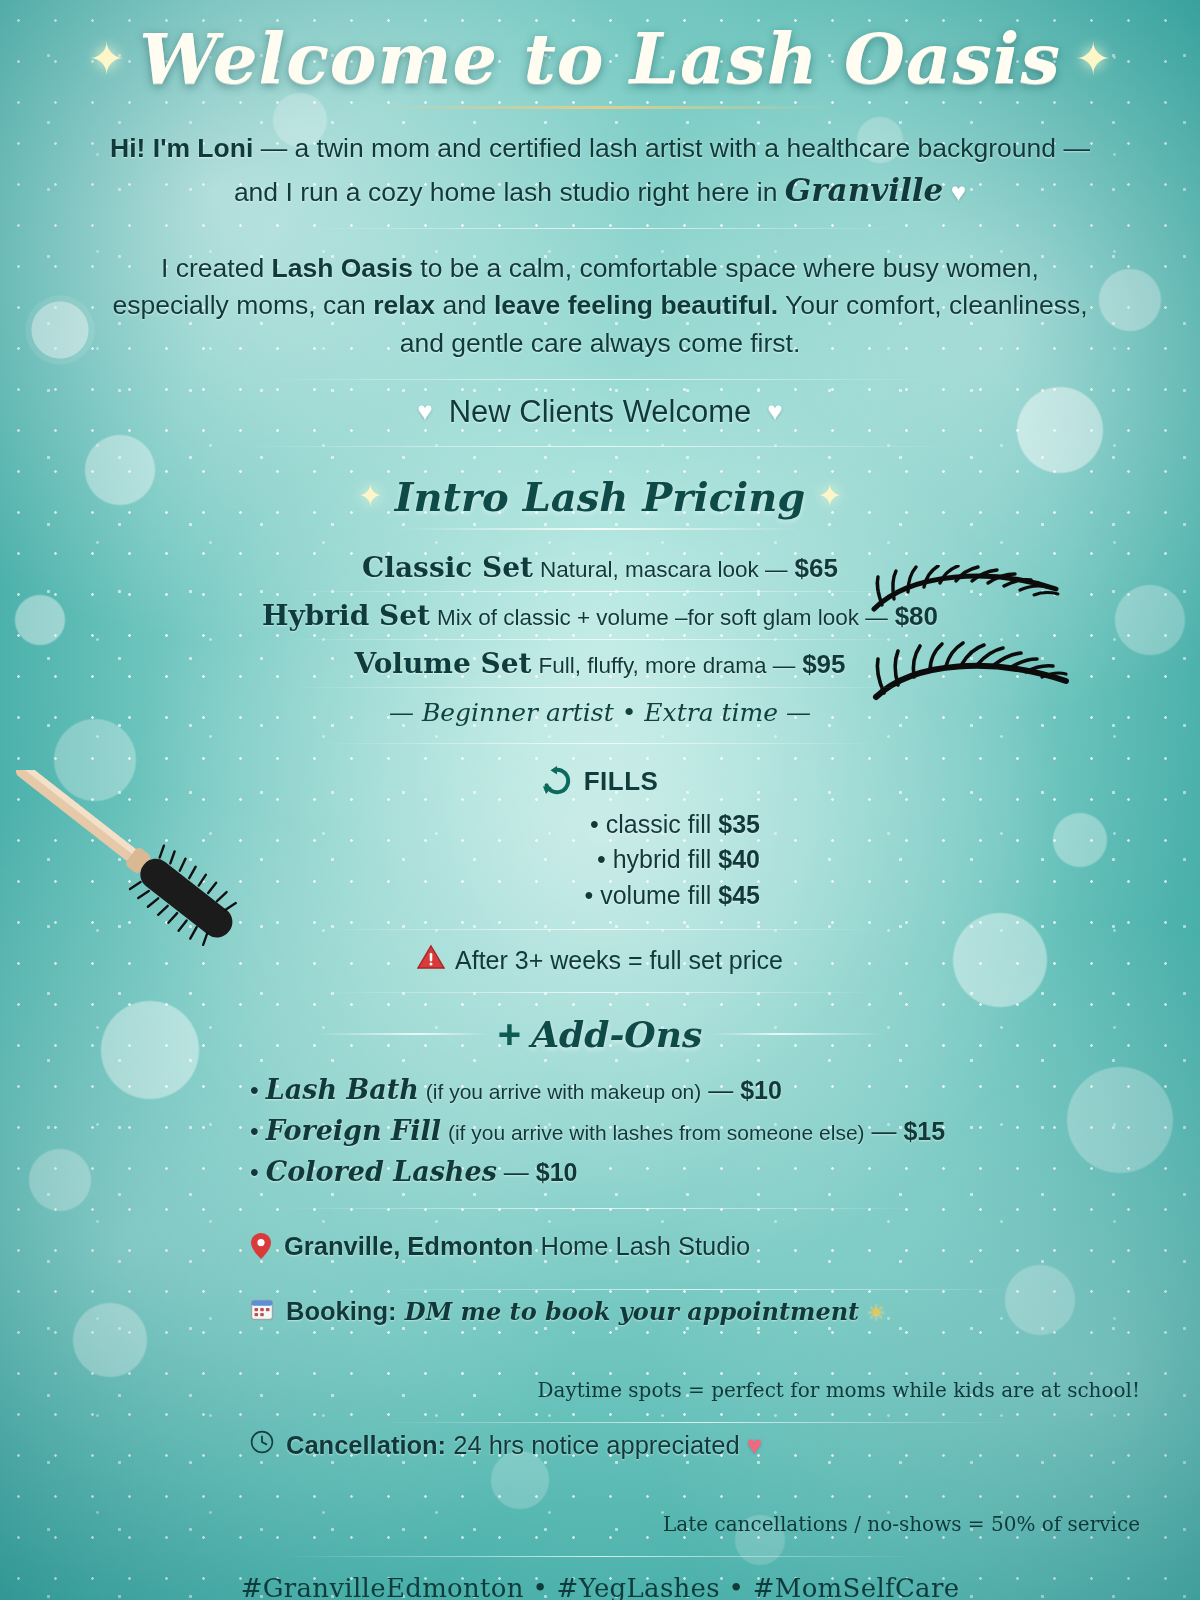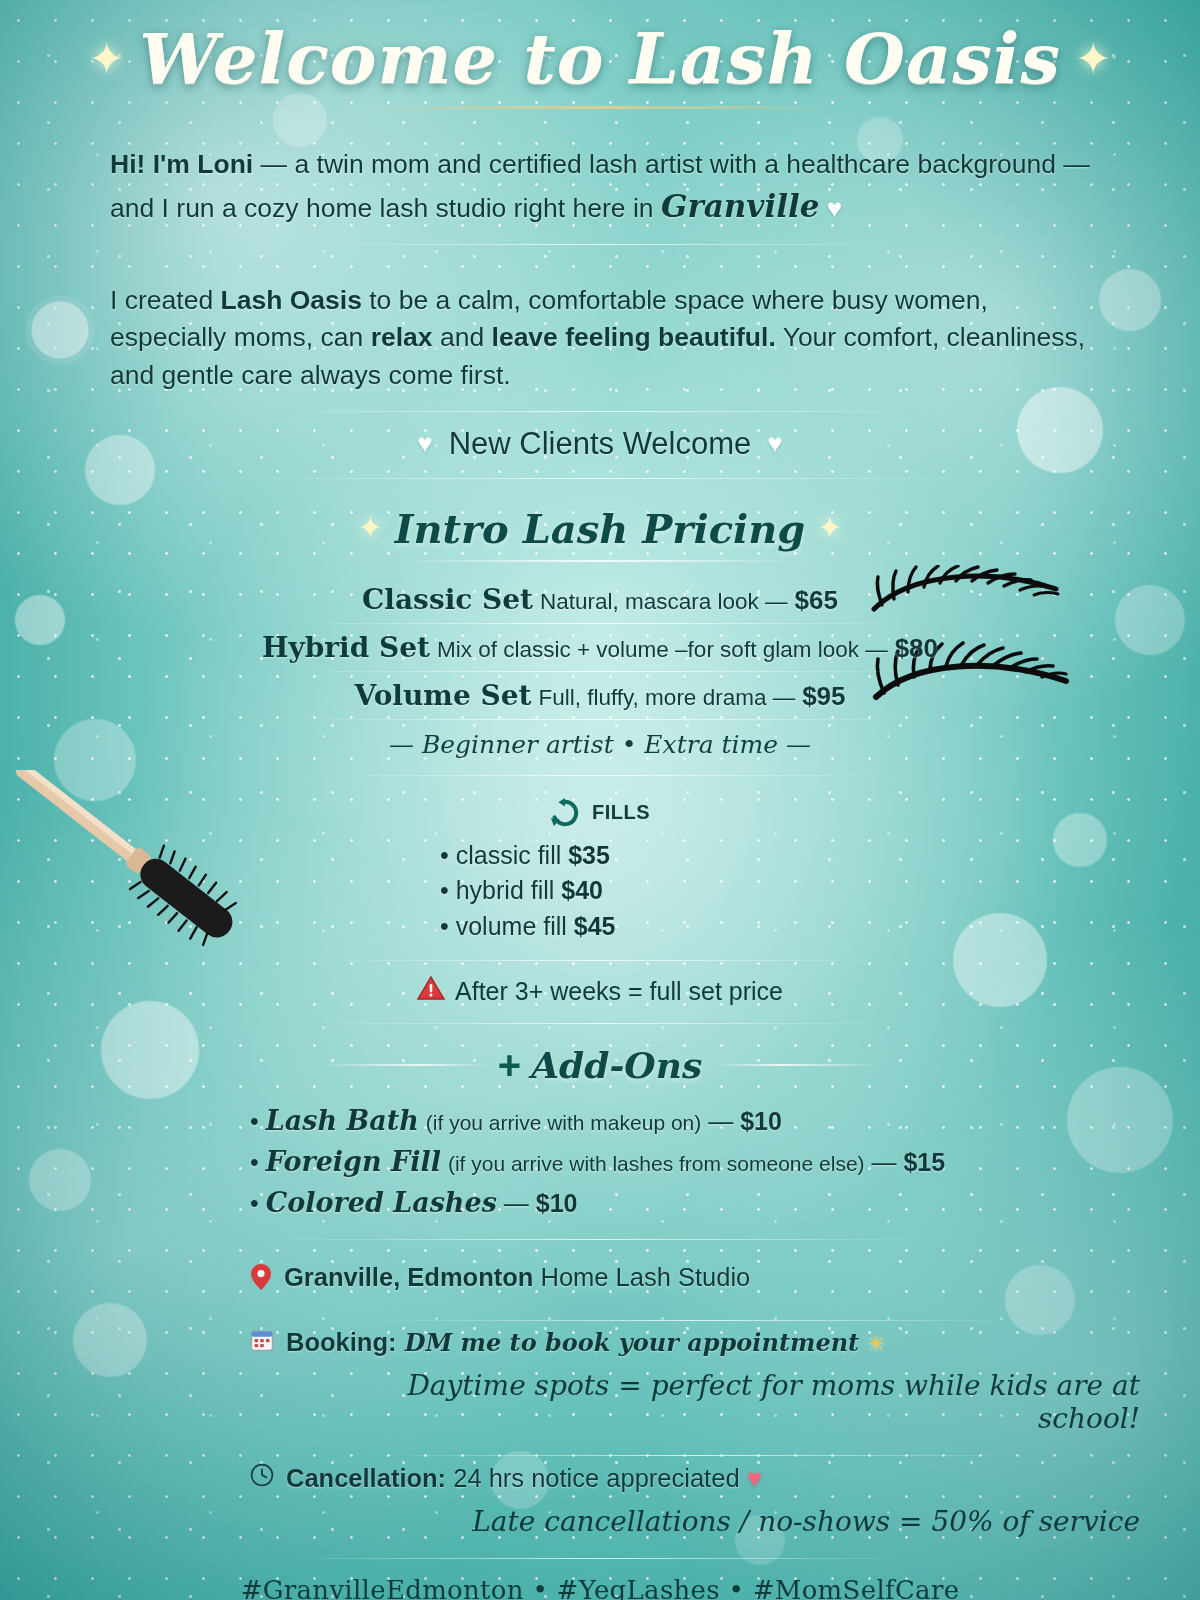--- a/index.html
+++ b/index.html
@@ -119,25 +119,25 @@
   .title-rule {
     width: 470px;
     height: 3px;
     margin: 12px auto 0;
     background: linear-gradient(90deg, rgba(255,255,255,0) 0%, rgba(226,206,138,0.95) 50%, rgba(255,255,255,0) 100%);
     border-radius: 2px;
   }
 
   
   .para {
-    text-align: left;
+    text-align: center;
     font-size: 26.5px;
     line-height: 1.42;
     color: #10393a;
-    margin: 37px auto 0;
+    margin: 21px auto 0;
     max-width: 980px;
     text-shadow: 0 1px 2px rgba(255,255,255,0.55);
   }
   .para b { font-weight: bold; }
   .name-script {
     font-family: "DejaVu Serif", serif;
     font-style: italic;
     font-weight: bold;
     font-size: 31px;
   }
@@ -223,31 +223,31 @@
     color: #11403f;
   }
 
   
   .fills-head {
     display: flex;
     align-items: center;
     justify-content: center;
     gap: 12px;
     margin-top: 22px;
-    font-size: 20px;
+    font-size: 26px;
   }
   .fills-head .lbl { font-weight: bold; letter-spacing: 0.5px; }
   .fills-head .sub { font-weight: bold; }
   .refresh-icon { display: inline-flex; align-items: center; }
 
   .fills-list {
     margin: 10px 0 4px 0;
     padding: 0;
     list-style: none;
-    text-align: left;
+    text-align: right;
     width: 320px;
     margin-left: 380px;
   }
   .fills-list li {
     font-size: 25px;
     line-height: 1.42;
     color: #11393a;
     text-shadow: 0 1px 2px rgba(255,255,255,0.5);
   }
   .fills-list li b { font-weight: bold; }
@@ -311,24 +311,24 @@
     align-items: flex-start;
     gap: 12px;
     font-size: 25.5px;
     color: #11393a;
     padding: 7px 0;
     text-shadow: 0 1px 2px rgba(255,255,255,0.5);
   }
   .info-row b { font-weight: bold; }
   .info-sub {
     font-family: "DejaVu Serif", serif;
-    font-style: italic;
-    font-size: 28px;
+    font-size: 20px;
     padding: 4px 0 4px 48px;
     color: #11393a;
+    margin-top: 40px;
   }
   .pin { color: #d93a3a; font-size: 26px; line-height: 1.1; }
   .cal { font-size: 24px; }
   .clock {
     display: inline-flex;
     align-items: center;
     justify-content: center;
   }
   .sun { color: #f3c53f; font-size: 22px; }
 

